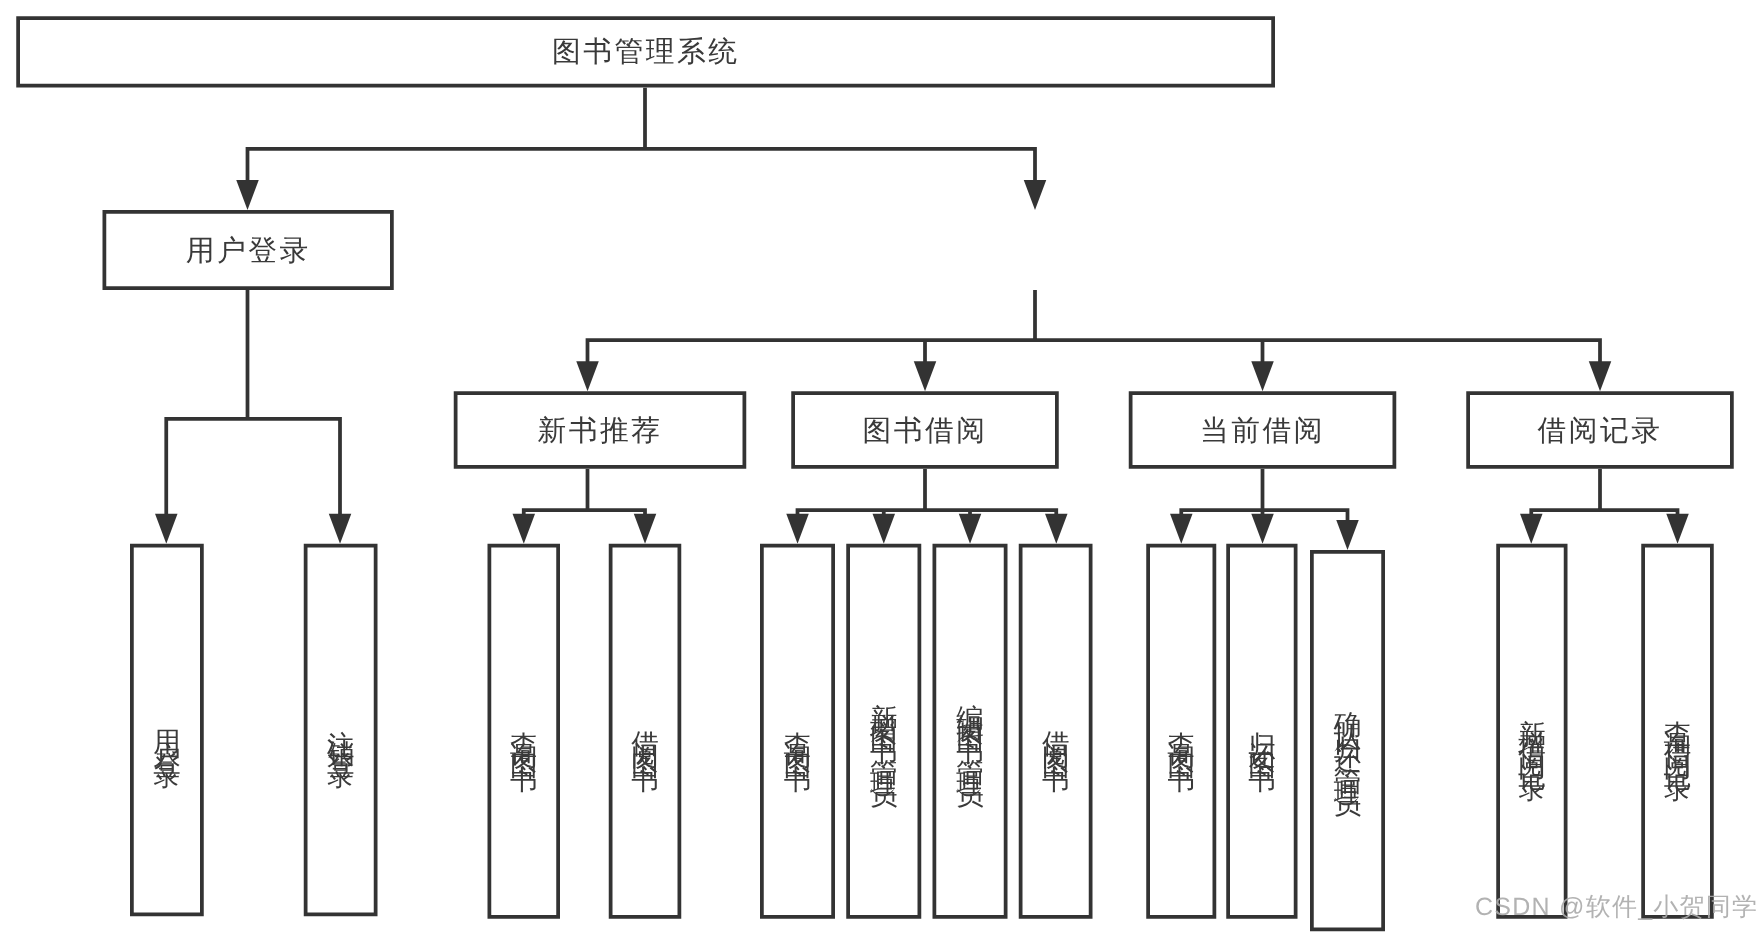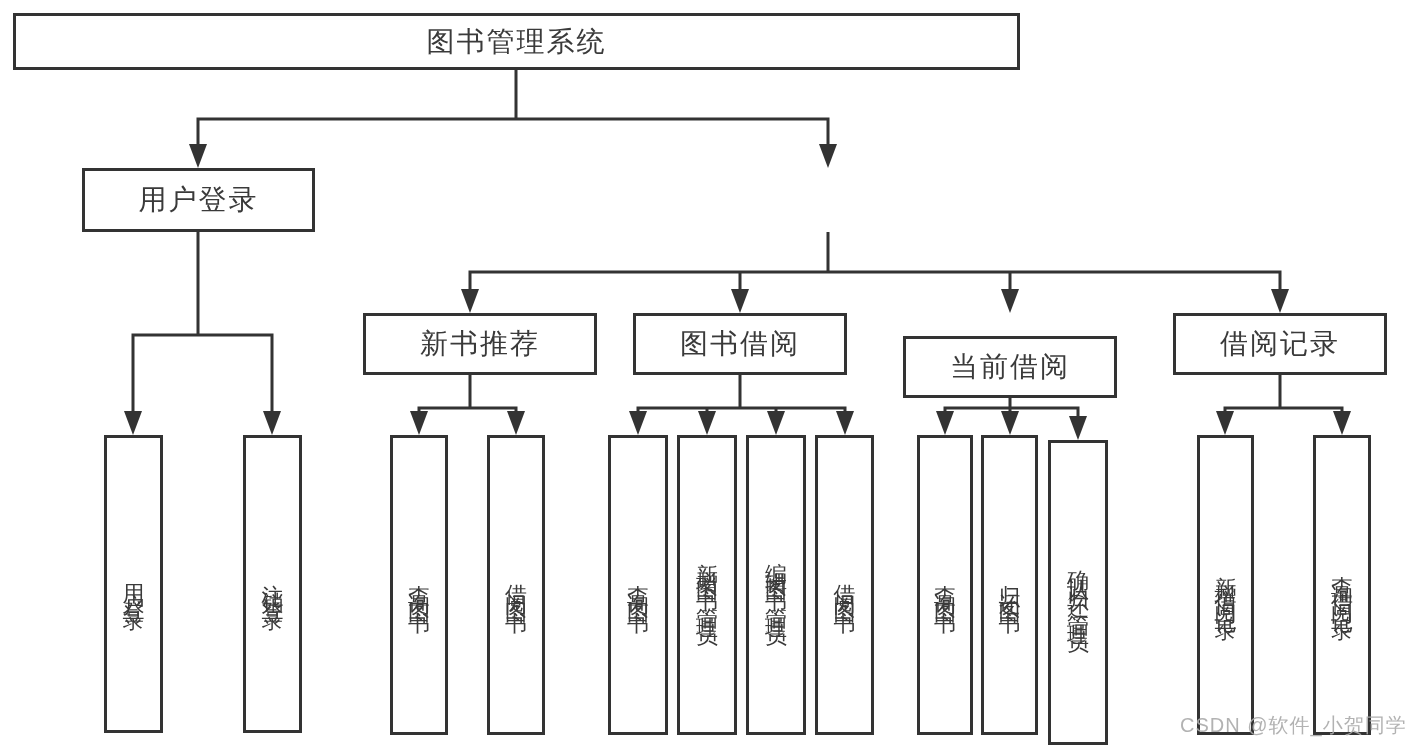--- a/index.html
+++ b/index.html
@@ -26,21 +26,21 @@
     position: absolute;
     box-sizing: border-box;
     background: #ffffff;
     border: 3px solid #333333;
     display: flex;
     align-items: center;
     justify-content: center;
     z-index: 2;
   }
   .h-label {
-    font-size: 28px;
+    font-size: 23px;
     color: #3a3a3a;
     letter-spacing: 2px;
     white-space: nowrap;
   }
   .v-label {
     writing-mode: vertical-rl;
     text-orientation: mixed;
     font-size: 22px;
     letter-spacing: 9px;
     color: #3a3a3a;
@@ -101,21 +101,21 @@
   <div class="box" style="left:82px; top:168px; width:233px; height:64px;">
     <span class="h-label">用户登录</span>
   </div>
 
   <div class="box" style="left:363px; top:313px; width:234px; height:62px;">
     <span class="h-label">新书推荐</span>
   </div>
   <div class="box" style="left:633px; top:313px; width:214px; height:62px;">
     <span class="h-label">图书借阅</span>
   </div>
-  <div class="box" style="left:903px; top:313px; width:214px; height:62px;margin-top:23px;">
+  <div class="box" style="left:903px; top:313px; width:214px; height:62px;">
     <span class="h-label">当前借阅</span>
   </div>
   <div class="box" style="left:1173px; top:313px; width:214px; height:62px;">
     <span class="h-label">借阅记录</span>
   </div>
 
   <div class="box" style="left:104px; top:435px; width:59px; height:298px;">
     <span class="v-label">用户登录</span>
   </div>
   <div class="box" style="left:243px; top:435px; width:59px; height:298px;">

